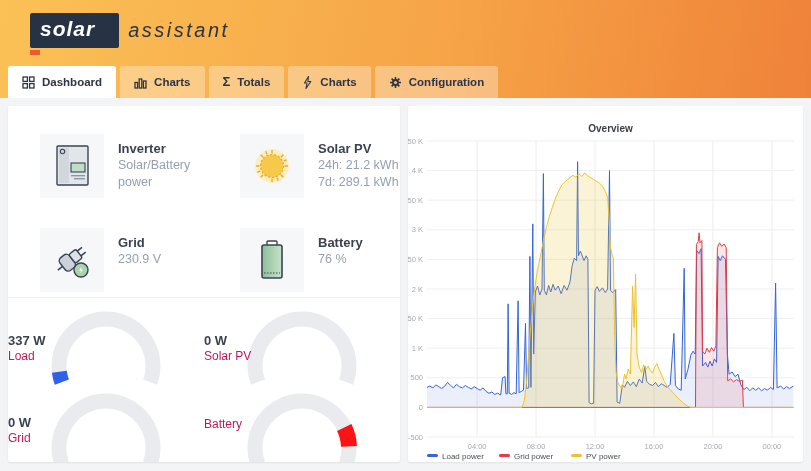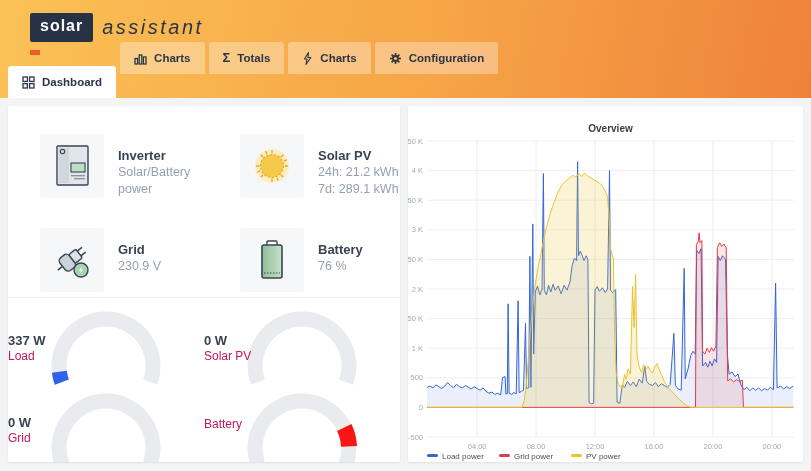--- a/index.html
+++ b/index.html
@@ -4,43 +4,43 @@
 <style>
   html,body{margin:0;padding:0;}
   body{
     width:811px;height:471px;overflow:hidden;position:relative;
     font-family:"Liberation Sans",sans-serif;background:#f3f4f6;
   }
   
   .header{position:absolute;top:0;left:0;width:811px;height:98px;
     background:linear-gradient(100deg,#fbc156 0%,#f6a447 55%,#ef8239 100%);}
   .logo{position:absolute;left:30px;top:13px;display:flex;align-items:center;}
-  .logo-box{background:#273244;color:#ffffff;font-weight:bold;font-size:16px;
-    padding:4px 10px 7px 10px;border-radius:2px;letter-spacing:1px;}
+  .logo-box{background:#273244;color:#ffffff;font-weight:bold;font-size:21px;
+    padding:4px 24px 7px 10px;border-radius:2px;letter-spacing:1px;font-style:italic;}
   .logo-accent{position:absolute;left:0;top:37px;width:10px;height:5px;background:#ea5c2b;}
   .logo-rest{color:#2b3547;font-size:20px;letter-spacing:2.5px;margin-left:9px;font-style:italic;}
   .tabs{position:absolute;left:8px;bottom:0;display:flex;gap:4px;}
   .tab{height:32px;display:flex;align-items:center;gap:7px;padding:0 14px;
     background:rgba(255,255,255,0.32);border-radius:3px 3px 0 0;
     font-size:11.5px;color:#2b3547;font-weight:600;cursor:pointer;white-space:nowrap;}
-  .tab.active{background:#ffffff;margin-top:24px;}
+  .tab.active{background:#ffffff;}
   .tab svg{display:block;}
   .tab .sigma{font-size:13px;font-weight:700;line-height:12px;}
   
   .card{position:absolute;background:#ffffff;border-radius:2px;
     box-shadow:0 1px 2px rgba(0,0,0,0.08);}
   .left-card{left:8px;top:106px;width:392px;height:356px;overflow:hidden;}
   .right-card{left:408px;top:106px;width:395px;height:356px;overflow:hidden;}
   
   .info-grid{position:absolute;left:32px;top:28px;display:grid;
     grid-template-columns:200px 170px;row-gap:30px;}
   .info-item{display:flex;gap:14px;}
   .info-icon{width:64px;height:64px;background:#f6f7f8;border-radius:2px;
     display:flex;align-items:center;justify-content:center;flex:none;}
-  .info-title{font-size:13px;font-weight:700;color:#3a4254;line-height:17px;margin-top:13px;}
+  .info-title{font-size:13px;font-weight:700;color:#3a4254;line-height:17px;margin-top:6px;}
   .info-line{font-size:12.5px;color:#96a0b0;line-height:17px;}
   .left-divider{position:absolute;top:191px;left:0;width:100%;height:1px;background:#edeff1;}
   
   .gauge-grid{position:absolute;left:0;top:196px;width:100%;display:grid;
     grid-template-columns:196px 196px;grid-template-rows:82px 88px;}
   .gauge{position:relative;width:196px;height:88px;}
   .gauge svg{position:absolute;left:13px;top:0;}
   .gauge-text{position:absolute;top:32px;left:0;right:0;}
   .gauge-value{font-size:13px;font-weight:700;color:#3c4350;line-height:14px;}
   .gauge-label{font-size:12px;color:#be185d;line-height:16px;}

